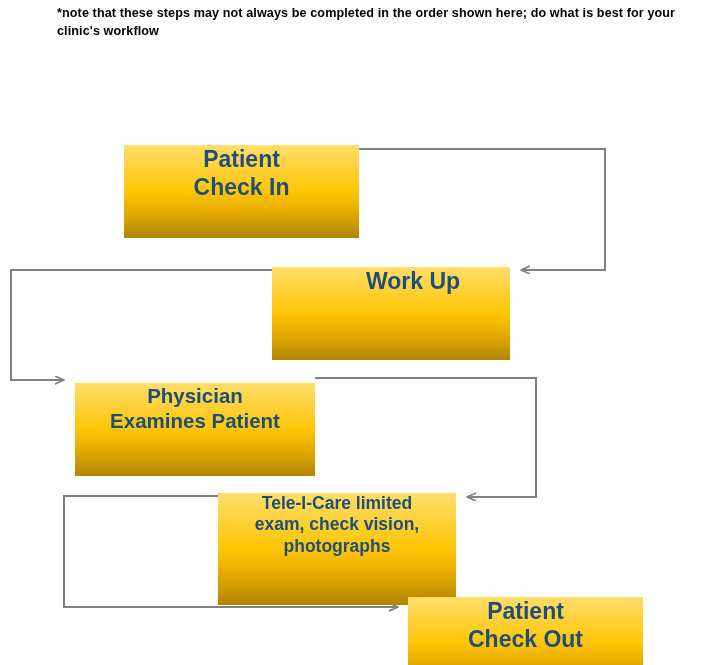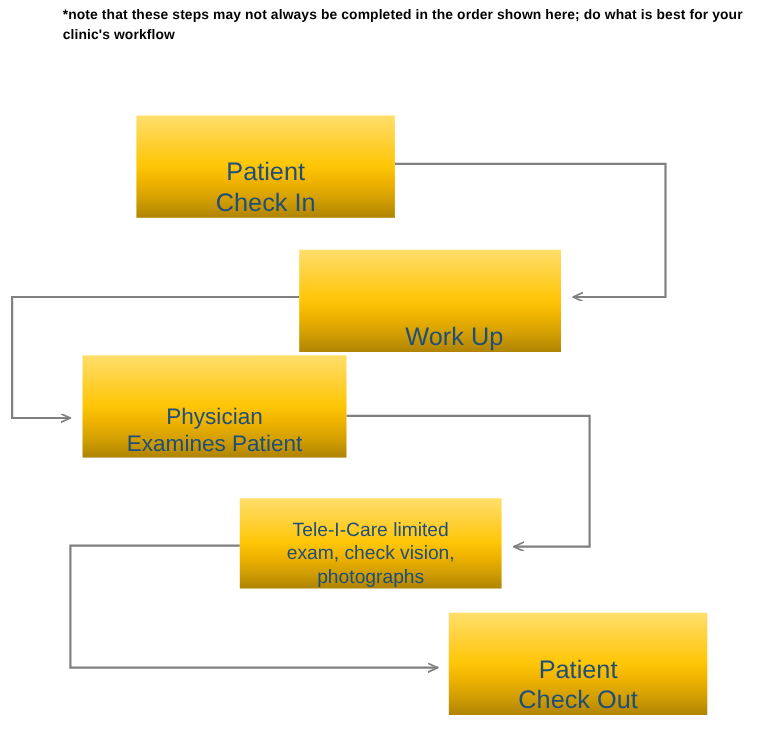--- a/index.html
+++ b/index.html
@@ -44,43 +44,44 @@
     width: 711px;
     height: 665px;
     pointer-events: none;
   }
 
   
   .node {
     position: absolute;
     box-sizing: border-box;
     display: flex;
-    align-items: flex-end;
+    align-items: flex-start;
     justify-content: center;
     text-align: center;
     color: #1F4E79;
-    font-weight: normal;
+    font-weight: bold;
     line-height: 1.22;
     background: linear-gradient(180deg,
         #FFDF6B 0%,
         #FFD23F 22%,
         #FFC709 48%,
         #F0B400 64%,
         #CF9C03 84%,
         #B08403 100%);
+    margin-top: 40px;
   }
   .node .label {
     padding: 0 10px;
     white-space: pre-line;
   }
 
   .n1 { left: 124px; top: 105px; width: 235px; height: 93px; font-size: 23px; }
   .n2 { left: 272px; top: 227px; width: 238px; height: 93px; font-size: 23px; padding-left: 44px; }
-  .n3 { left:  75px; top: 323px; width: 240px; height: 93px; font-size: 20.5px; }
-  .n4 { left: 218px; top: 453px; width: 238px; height:  82px; font-size: 17.5px; }
+  .n3 { left:  75px; top: 343px; width: 240px; height: 93px; font-size: 20.5px; }
+  .n4 { left: 218px; top: 453px; width: 238px; height:  112px; font-size: 17.5px; }
   .n5 { left: 408px; top: 557px; width: 235px; height:  93px; font-size: 23px; }
 </style>
 </head>
 <body>
 
 <div id="canvas">
 
   <div class="note">*note that these steps may not always be completed in the order shown here; do what is best for your clinic's workflow</div>
 
   <svg id="connectors" viewBox="0 0 711 665" width="711" height="665" xmlns="http://www.w3.org/2000/svg">

